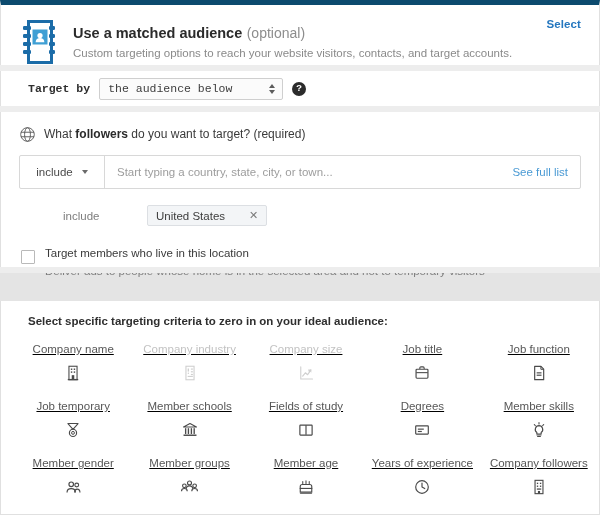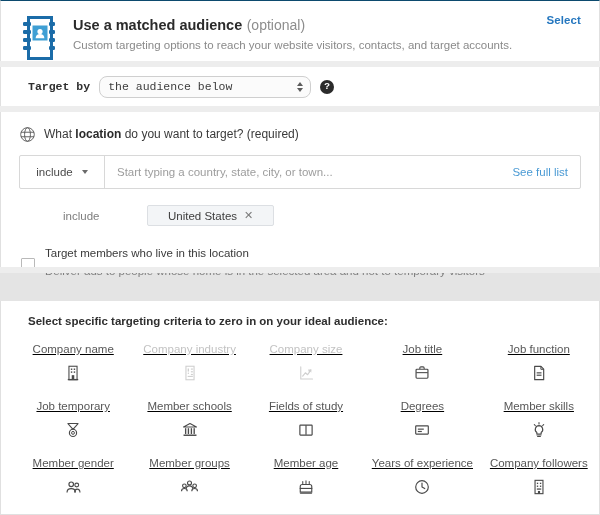--- a/index.html
+++ b/index.html
@@ -19,21 +19,21 @@
     display: flex;
     flex-direction: column;
     overflow: hidden;
   }
 
   .card {
     background: #ffffff;
     border-left: 1px solid #e0e0e0;
     border-right: 1px solid #e0e0e0;
   }
-  .card.first { border-top: 1px solid #0c4a6e; }
+  .card.first { border-top: 5px solid #0c4a6e; align-items: center; }
   .card.last  { border-bottom: 1px solid #e0e0e0; }
 
   .gap { height: 6px; background: #ededed; flex: 0 0 auto; }
 
   
   .header {
     height: 71px;
     display: flex;
     align-items: flex-start;
     padding: 13px 16px 0 18px;
@@ -80,25 +80,25 @@
     padding-left: 27px;
     font-family: Liberation Mono, monospace;
   }
   .targetby-label {
     font-size: 11.5px;
     font-weight: bold;
     color: #2f2f2f;
     margin-right: 9px;
   }
   .select-box {
-    width: 212px;
+    width: 184px;
     height: 22px;
     border: 1px solid #cfcfcf;
     background: #fbfbfb;
-    border-radius: 8px;
+    border-radius: 2px;
     display: flex;
     align-items: center;
     padding: 0 6px 0 8px;
     font-size: 11.5px;
     color: #3d3d3d;
     cursor: pointer;
     position: relative;
   }
   .select-value { flex: 1; }
   .spin { width: 8px; display: flex; flex-direction: column; align-items: center; gap: 2px; }
@@ -166,33 +166,33 @@
     padding: 0 12px 0 8px;
     font-size: 11.5px;
     color: #4a9ad4;
     cursor: pointer;
     white-space: nowrap;
   }
 
   .chip-row { display: flex; align-items: center; margin-top: 16px; padding-left: 44px; }
   .chip-label { font-size: 11.5px; color: #7e7e7e; width: 84px; }
   .chip {
-    display: inline-flex; align-items: center; gap: 7px;
+    display: inline-flex; align-items: center; gap: 24px;
     background: #f3f5f7;
     border: 1px solid #dcdfe3;
     border-radius: 2px;
     height: 21px;
-    padding: 0 20px;
+    padding: 0 8px;
     font-size: 11.5px;
     color: #3d3d3d;
     cursor: default;
   }
   .chip-x { color: #7a7a7a; font-size: 11px; cursor: pointer; line-height: 1; }
 
-  .cb-row { display: flex; margin-top: 19px; padding-left: 2px; align-items: center; }
+  .cb-row { display: flex; margin-top: 19px; padding-left: 2px; }
   .cb {
     width: 14px; height: 14px;
     border: 1px solid #b9b9b9;
     background: #fff;
     border-radius: 1px;
     flex: 0 0 auto;
     margin-top: 5px;
     cursor: pointer;
   }
   .cb-text { margin-left: 10px; }
@@ -277,21 +277,21 @@
 
   <div class="card location">
     <div class="loc-head">
       <span class="globe">
         <svg viewBox="0 0 18 18" width="17" height="17" fill="none" stroke="#5a5a5a" stroke-width="1">
           <circle cx="9" cy="9" r="7.2"></circle>
           <ellipse cx="9" cy="9" rx="3.1" ry="7.2"></ellipse>
           <path d="M2.1 6.6h13.8M2.1 11.4h13.8"></path>
         </svg>
       </span>
-      <span class="loc-q"><span>What </span><b>location</b><span> do you want to target? (required)</span></span>
+      <span class="loc-q"><span>What </span><b>followers</b><span> do you want to target? (required)</span></span>
     </div>
 
     <div class="loc-bar">
       <div class="inc-drop">
         <span>include</span>
         <span class="caret"></span>
       </div>
       <div class="loc-input">
         <input type="text" placeholder="Start typing a country, state, city, or town..." style="">
       </div>

